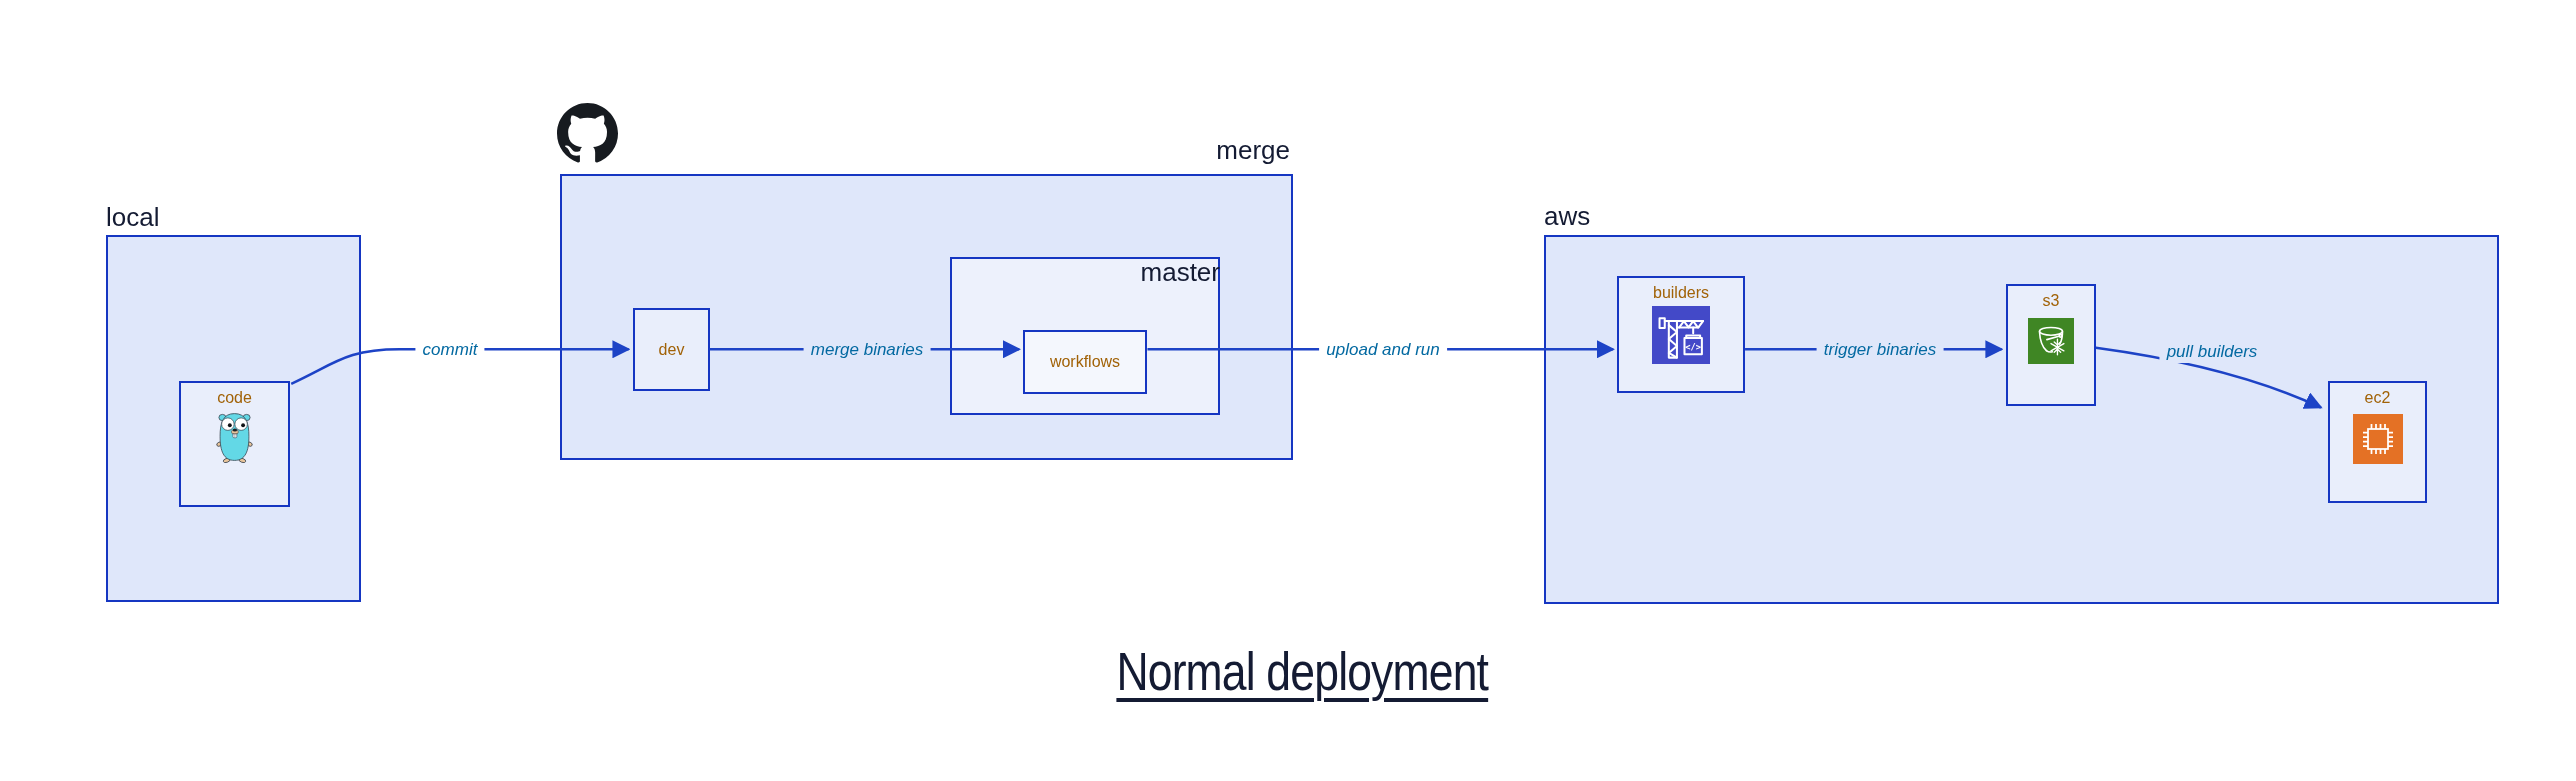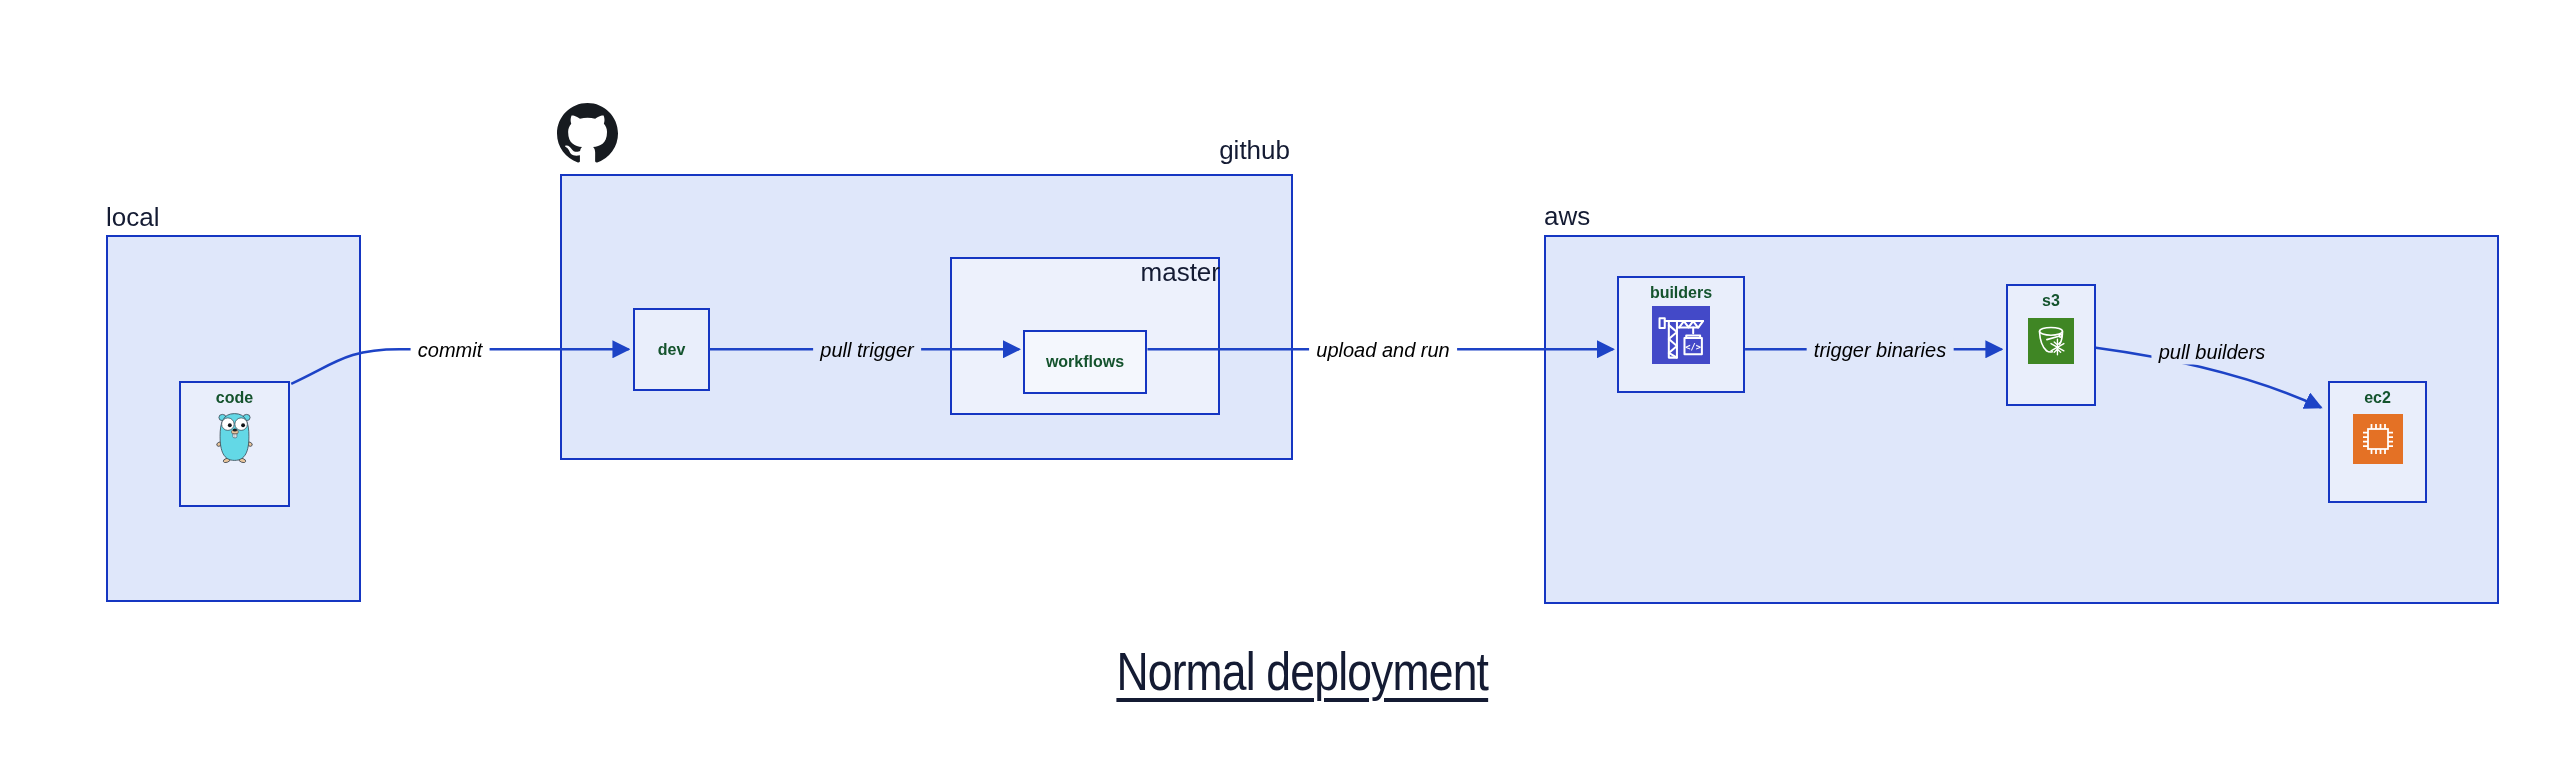--- a/index.html
+++ b/index.html
@@ -21,29 +21,29 @@
   #lbl-aws    {left:1544px;width:955px;top:201px;}
   
   .nbox{position:absolute;box-sizing:border-box;background:#e9eefb;border:2.6px solid #1536c2;
         display:flex;flex-direction:column;align-items:center;z-index:3;}
   #box-code     {left:179px; top:381px; width:111px;height:126px;}
   #box-dev      {left:633px;top:308px; width:77px;height:83px;justify-content:center;}
   #box-workflows{left:1023px;top:330px; width:124px;height:64px;background:#f4f7fd;justify-content:center;}
   #box-builders {left:1617px;top:276px; width:128px;height:117px;}
   #box-s3       {left:2006px;top:284px; width:90px;height:122px;}
   #box-ec2      {left:2328px;top:381px; width:99px;height:122px;}
-  .nlabel{font-weight:bold;font-size:16px;color:#14532d;}
+  .nlabel{font-weight:normal;font-size:16px;color:#a16207;}
   .top-label{margin-top:6.2px;}
   .node-icon{margin-top:4.1px;}
   #box-s3 .node-icon{margin-top:8.2px;}
   #box-ec2 .node-icon{margin-top:7.2px;}
   
   #edges{position:absolute;left:0;top:0;z-index:5;pointer-events:none;}
-  .edge-label{position:absolute;transform:translate(-50%,-50%);font-style:italic;font-size:20px;
-              color:#000000;padding:1px 7.2px;white-space:nowrap;z-index:6;}
+  .edge-label{position:absolute;transform:translate(-50%,-50%);font-style:italic;font-size:17px;
+              color:#0369a1;padding:1px 7.2px;white-space:nowrap;z-index:6;}
   .on-white{background:#ffffff;}
   .on-fill{background:#dfe7fa;}
   #elbl-commit    {left:450px; top:350px;}
   #elbl-merge     {left:867px;top:350px;}
   #elbl-uploadrun {left:1383px;top:350px;}
   #elbl-uploadbin {left:1880px;top:350px;}
   #elbl-pullbin   {left:2212px;top:352px;}
   
   #octocat{position:absolute;left:556px;top:103px;z-index:2;}
   
@@ -59,21 +59,21 @@
 <body>
 
 <div id="canvas">
 
   <div class="gbox" id="box-local"></div>
   <div class="gbox" id="box-github"></div>
   <div class="gbox" id="box-aws"></div>
   <div class="gbox" id="box-master"></div>
 
   <div class="glabel" id="lbl-local">local</div>
-  <div class="glabel" id="lbl-github">github</div>
+  <div class="glabel" id="lbl-github">merge</div>
   <div class="glabel" id="lbl-master">master</div>
   <div class="glabel" id="lbl-aws">aws</div>
 
   <svg id="octocat" width="63" height="61" viewBox="0 0 16 16" aria-hidden="true">
     <path fill="#171b20" fill-rule="evenodd" d="M8 0C3.58 0 0 3.58 0 8c0 3.54 2.29 6.53 5.47 7.59.4.07.55-.17.55-.38 0-.19-.01-.82-.01-1.49-2.01.37-2.53-.49-2.69-.94-.09-.23-.48-.94-.82-1.13-.28-.15-.68-.52-.01-.53.63-.01 1.08.58 1.23.82.72 1.21 1.87.87 2.33.66.07-.52.28-.87.51-1.07-1.78-.2-3.64-.89-3.64-3.95 0-.87.31-1.59.82-2.15-.08-.2-.36-1.02.08-2.12 0 0 .67-.21 2.2.82.64-.18 1.32-.27 2-.27s1.36.09 2 .27c1.53-1.04 2.2-.82 2.2-.82.44 1.1.16 1.92.08 2.12.51.56.82 1.27.82 2.15 0 3.07-1.87 3.75-3.65 3.95.29.25.54.73.54 1.48 0 1.07-.01 1.93-.01 2.2 0 .21.15.46.55.38A8.01 8.01 0 0 0 16 8c0-4.42-3.58-8-8-8z"></path>
   </svg>
 
   <div class="nbox" id="box-code">
     <div class="nlabel top-label">code</div>
     <svg class="node-icon" width="39" height="52" viewBox="0 0 100 132" aria-hidden="true">
@@ -164,21 +164,21 @@
     <g stroke="#1d43c6" stroke-width="5" fill="none">
       <path d="M565 745 C650 706 672 678 775 678 L1220 678" marker-end="url(#ah)"></path>
       <path d="M1377 678 L1978 678" marker-end="url(#ah)"></path>
       <path d="M2227 678 L3131 678" marker-end="url(#ah)"></path>
       <path d="M3387 678 L3885 678" marker-end="url(#ah)"></path>
       <path d="M4068 675 C4230 697 4380 733 4505 791" marker-end="url(#ah)"></path>
     </g>
   </svg>
 
   <div class="edge-label on-white" id="elbl-commit">commit</div>
-  <div class="edge-label on-fill" id="elbl-merge">pull trigger</div>
+  <div class="edge-label on-fill" id="elbl-merge">merge binaries</div>
   <div class="edge-label on-white" id="elbl-uploadrun">upload and run</div>
   <div class="edge-label on-fill" id="elbl-uploadbin">trigger binaries</div>
   <div class="edge-label on-fill" id="elbl-pullbin">pull builders</div>
 
   <div id="title">
     <span>Normal deployment</span>
   </div>
 
 </div>
 

